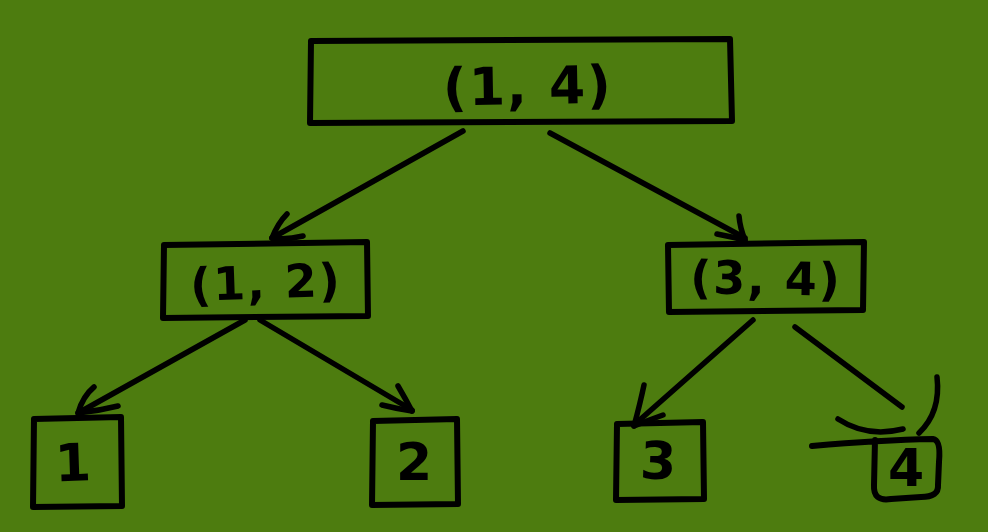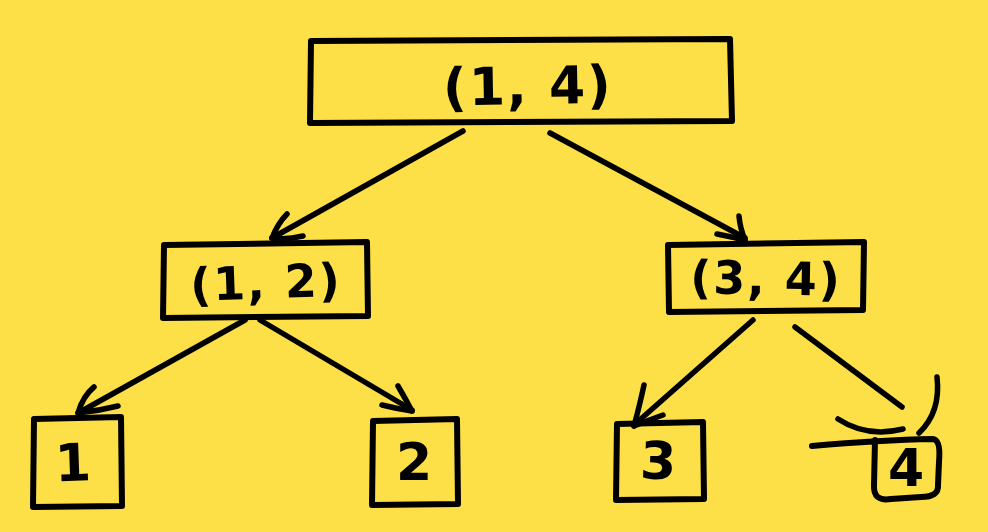--- a/index.html
+++ b/index.html
@@ -4,21 +4,21 @@
 <style>
   html, body {
     margin: 0;
     padding: 0;
     background: #ffffff;
   }
   .canvas-wrap {
     position: relative;
     width: 988px;
     height: 532px;
-    background: #fde047;
+    background: #4d7c0f;
     overflow: hidden;
     font-family: "DejaVu Sans", sans-serif;
   }
   svg.sketch {
     position: absolute;
     left: 0;
     top: 0;
   }
   .ink-stroke {
     fill: none;

